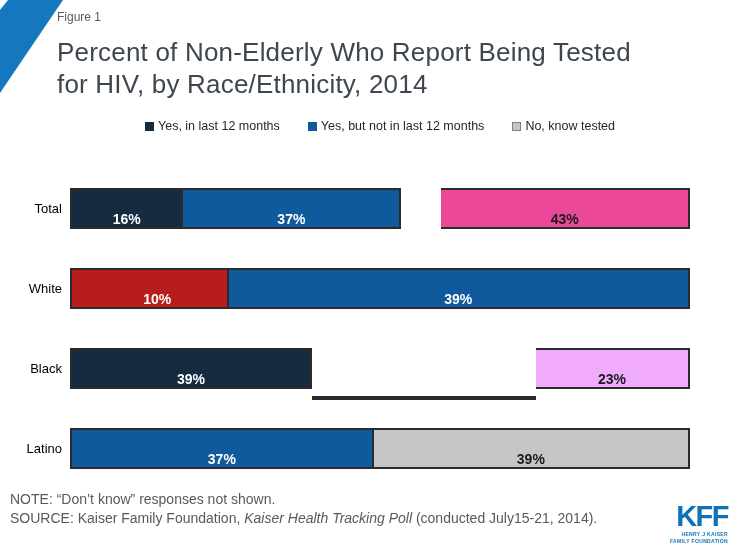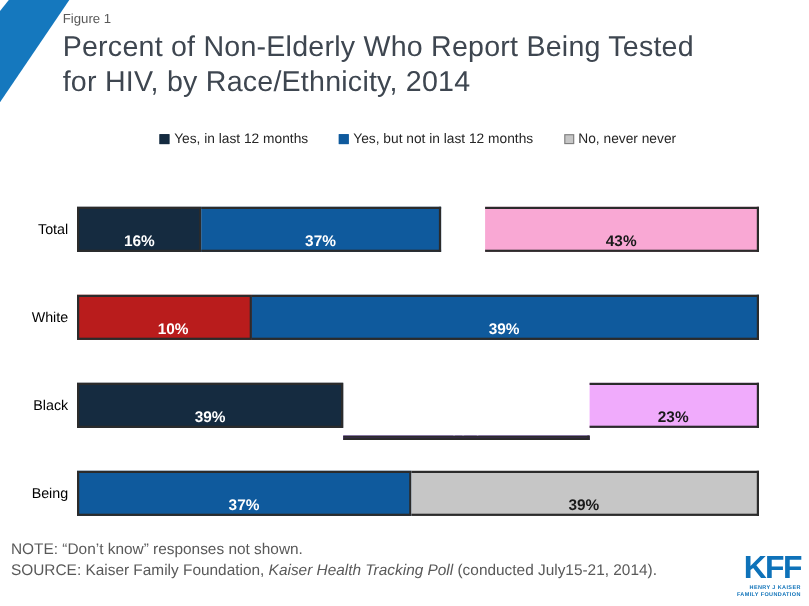--- a/index.html
+++ b/index.html
@@ -1,21 +1,21 @@
 <!DOCTYPE html>
 <html><head>
 <meta charset="utf-8">
 <style>
   html,body { margin:0; padding:0; background:#fff; font-family:"Liberation Sans", sans-serif; }
   .page { position:relative; width:735px; height:551px; background:#ffffff; overflow:hidden; }
 
   .corner-triangle { position:absolute; top:0; left:0; }
 
   .header { position:absolute; left:57px; top:10px; width:660px; }
-  .figure-label { font-size:12px; color:#595959; margin-bottom:3px; }
+  .figure-label { font-size:12px; color:#595959; margin-bottom:13px; }
   .title { font-size:26px; color:#3E4650; line-height:1.22; letter-spacing:0.2px; }
 
   .legend { position:absolute; top:119px; left:70px; width:620px; display:flex; justify-content:center; gap:28px; }
   .legend-item { display:flex; align-items:center; gap:4px; font-size:12.5px; color:#262626; white-space:nowrap; }
   .swatch { width:9px; height:9px; flex:none; box-sizing:border-box; }
 
   .chart { position:absolute; top:188px; left:0; width:690px; }
   .row { display:flex; align-items:center; height:41px; margin-bottom:39px; }
   .row-label { width:62px; flex:none; text-align:right; padding-right:8px; font-size:13px; color:#000; }
   .bar { flex:1; height:100%; display:flex; }
@@ -51,35 +51,35 @@
     <div class="legend-item">
       <span class="swatch" style="background: rgb(21, 43, 64); border: 1px solid rgb(21, 43, 64);"></span>
       <span>Yes, in last 12 months</span>
     </div>
     <div class="legend-item">
       <span class="swatch" style="background: rgb(15, 90, 157); border: 1px solid rgb(15, 90, 157);"></span>
       <span>Yes, but not in last 12 months</span>
     </div>
     <div class="legend-item">
       <span class="swatch" style="background: rgb(198, 198, 198); border: 1px solid rgb(127, 127, 127);"></span>
-      <span>No, never never</span>
+      <span>No, know tested</span>
     </div>
   </div>
 
   <div class="chart">
     <div class="row">
       <div class="row-label">Total</div>
       <div class="bar">
         <div class="seg" style="flex-grow: 16; background: rgb(21, 43, 64); border-color: rgb(43, 43, 43);">
             <span class="seg-label" style="color: rgb(255, 255, 255);">16%</span>
           </div>
         <div class="seg" style="flex-grow: 37; background: rgb(15, 90, 157); border-color: rgb(43, 43, 43);">
             <span class="seg-label" style="color: rgb(255, 255, 255);">37%</span>
           </div>
-        <div class="seg" style="flex-grow: 43; background: #f9a8d4; border-color: rgb(43, 43, 43); margin-left: 40px;">
+        <div class="seg" style="flex-grow: 43; background: #ec4899; border-color: rgb(43, 43, 43); margin-left: 40px;">
             <span class="seg-label" style="color: rgb(26, 26, 26);">43%</span>
           </div>
       </div>
     </div>
     <div class="row">
       <div class="row-label">White</div>
       <div class="bar">
         <div class="seg" style="flex-grow: 10; background: #b91c1c; border-color: rgb(43, 43, 43); padding-left: 16px;">
             <span class="seg-label" style="color: rgb(255, 255, 255);">10%</span>
           </div>
@@ -87,30 +87,30 @@
             <span class="seg-label" style="color: rgb(255, 255, 255);">39%</span>
           </div>
       </div>
     </div>
     <div class="row">
       <div class="row-label">Black</div>
       <div class="bar">
         <div class="seg" style="flex-grow: 39; background: rgb(21, 43, 64); border-color: rgb(43, 43, 43);">
             <span class="seg-label" style="color: rgb(255, 255, 255);">39%</span>
           </div>
-        <div class="seg" style="flex-grow: 36; background: #6d28d9; border-color: rgb(43, 43, 43); margin-top: 48px;">
+        <div class="seg" style="flex-grow: 36; background: #0f172a; border-color: rgb(43, 43, 43); margin-top: 48px;">
             <span class="seg-label" style="color: rgb(255, 255, 255);">36%</span>
           </div>
         <div class="seg" style="flex-grow: 23; background: #f0abfc; border-color: rgb(43, 43, 43);">
             <span class="seg-label" style="color: rgb(26, 26, 26);">23%</span>
           </div>
       </div>
     </div>
     <div class="row">
-      <div class="row-label">Being</div>
+      <div class="row-label">Latino</div>
       <div class="bar">
         <div class="seg" style="flex-grow: 37; background: rgb(15, 90, 157); border-color: rgb(43, 43, 43);">
             <span class="seg-label" style="color: rgb(255, 255, 255);">37%</span>
           </div>
         <div class="seg" style="flex-grow: 39; background: rgb(198, 198, 198); border-color: rgb(43, 43, 43);">
             <span class="seg-label" style="color: rgb(26, 26, 26);">39%</span>
           </div>
       </div>
     </div>
   </div>

